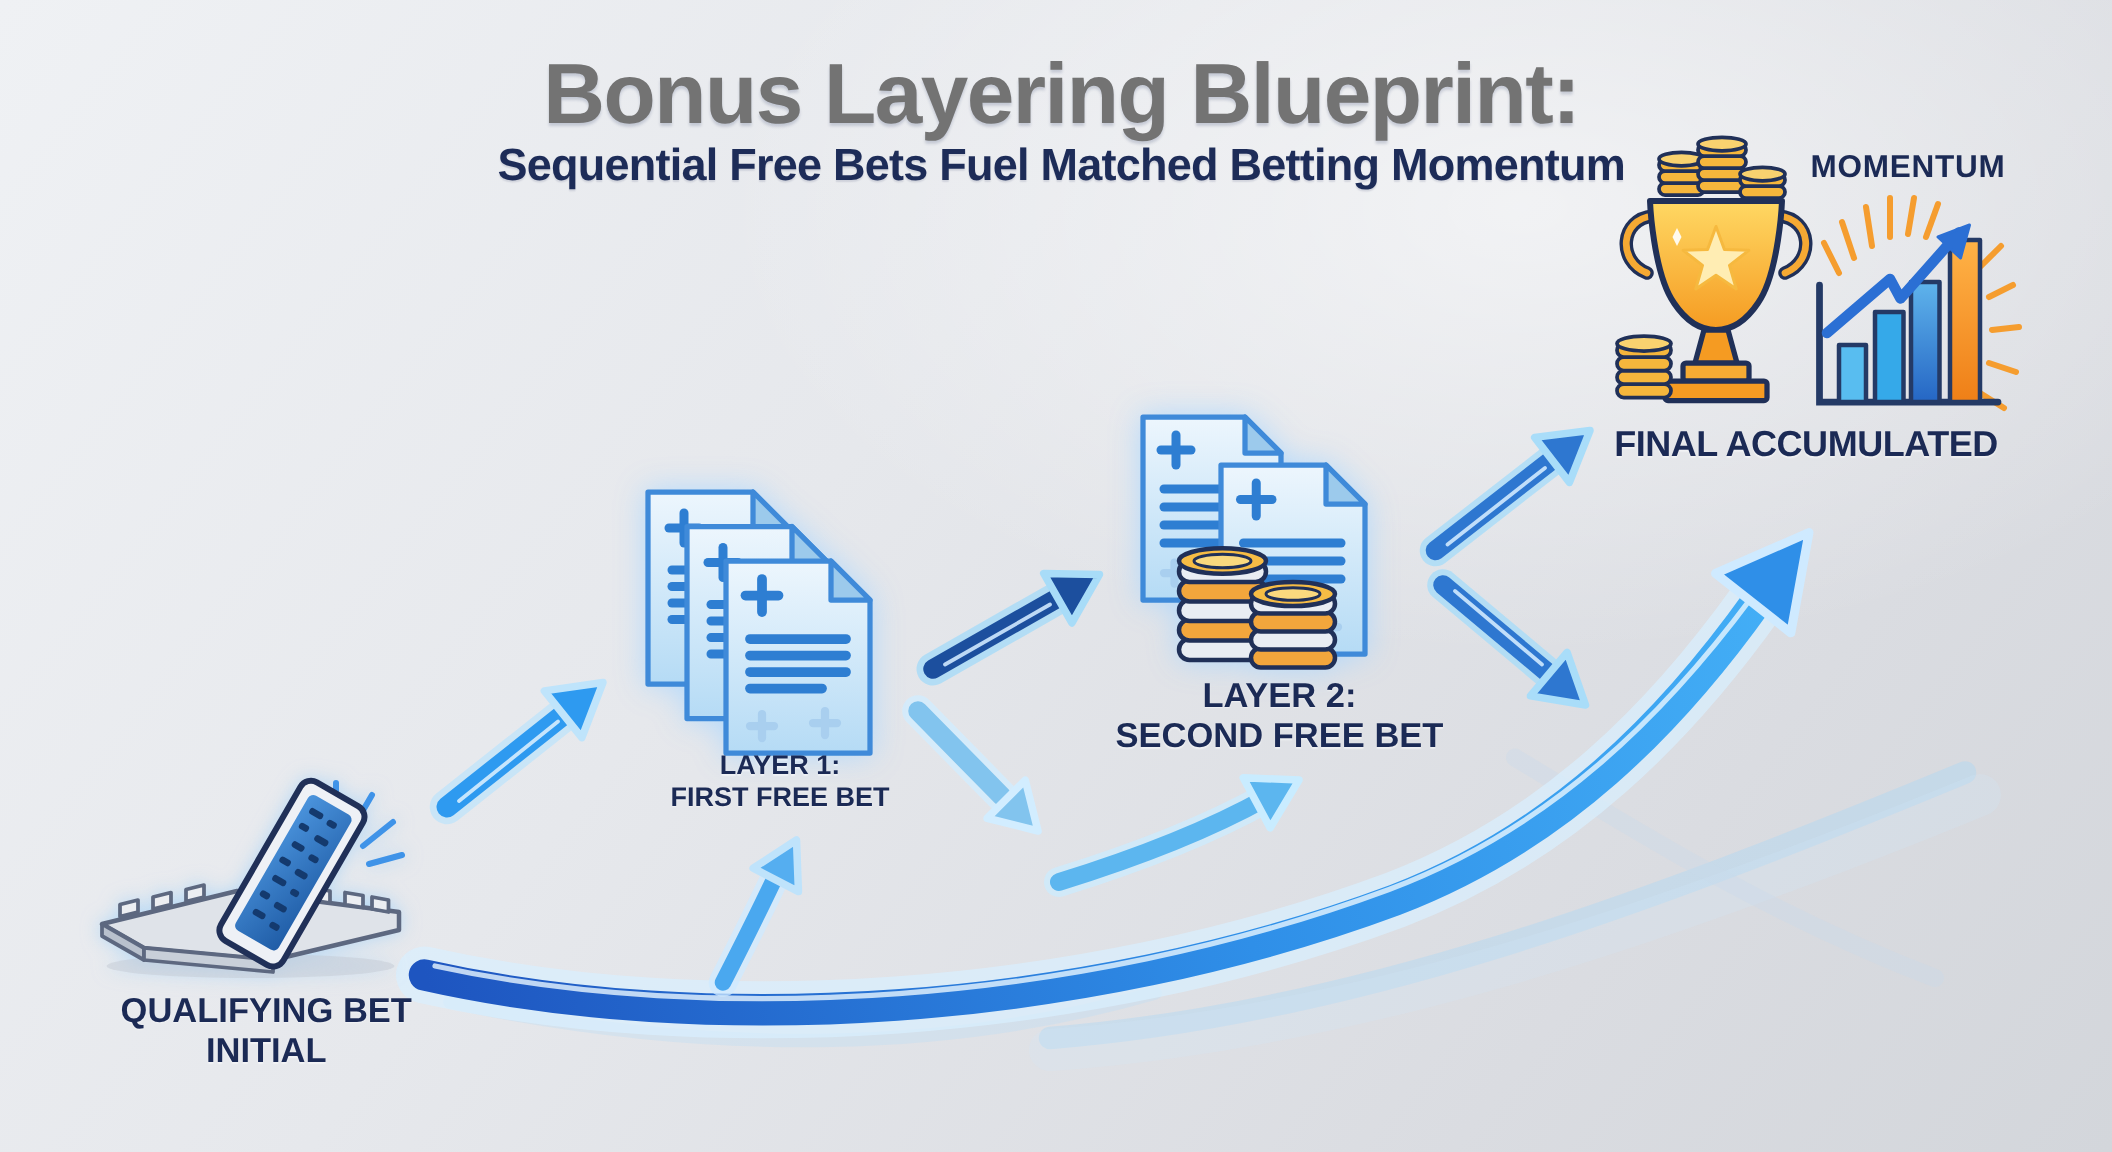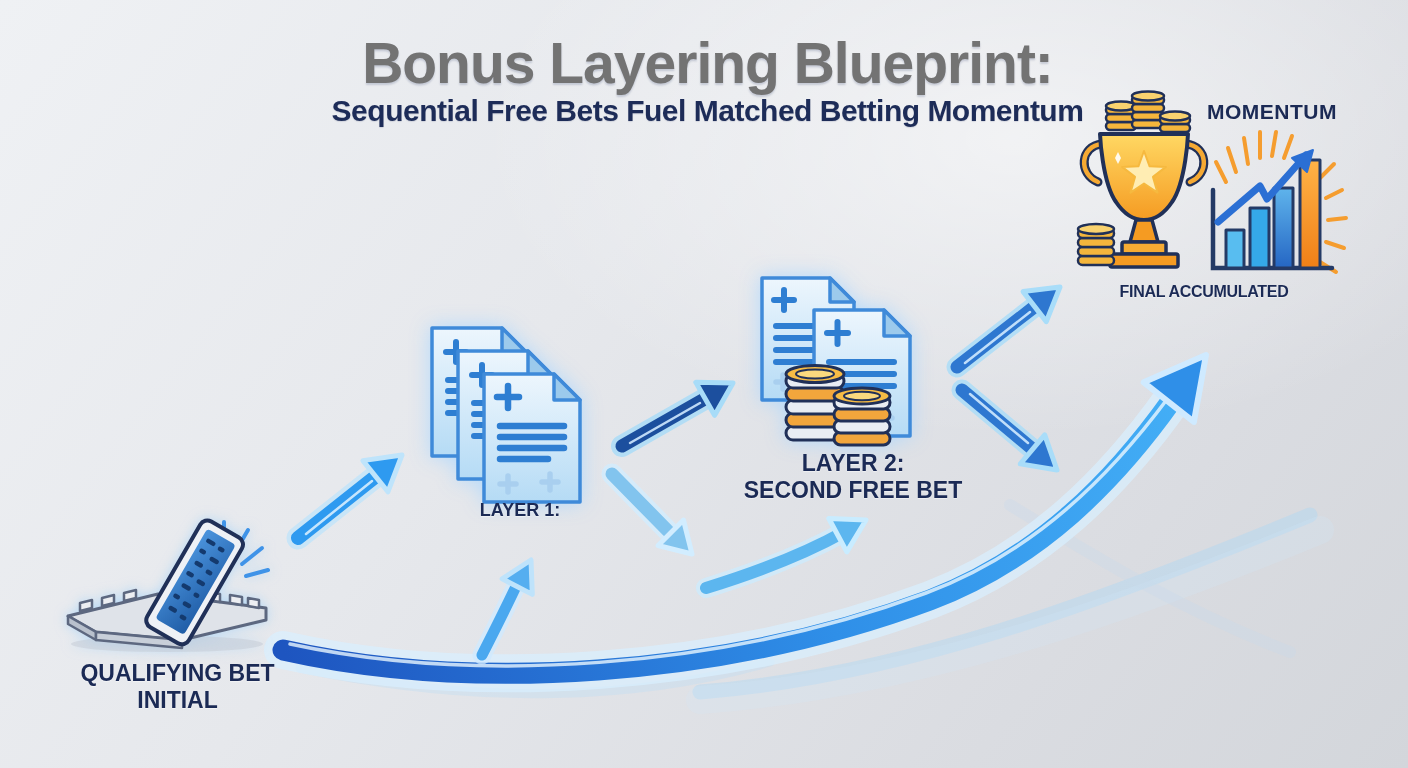--- a/index.html
+++ b/index.html
@@ -26,21 +26,21 @@
     color:#1d2c58; text-shadow:0 1px 1px rgba(22,37,86,.12);
   }
 
   .stage-label{
     text-align:center; font-weight:800; color:#1b2a55; line-height:1.18;
     text-shadow:0 1px 1px rgba(255,255,255,.5);
   }
   .lbl-initial{ left:55px;  top:660px; width:245px; font-size:23px; }
   .lbl-layer1 { left:415px; top:500px; width:210px; font-size:18px; }
   .lbl-layer2 { left:728px; top:450px; width:250px; font-size:23px; }
-  .lbl-final  { left:1056px; top:283px; width:296px; font-size:16px; letter-spacing:-.3px;}
+  .lbl-final  { left:1056px; top:283px; width:296px; font-size:24px; letter-spacing:-.3px;}
   .lbl-momentum{ left:1196px; top:100px; width:152px; font-size:21px; letter-spacing:.5px;
                  text-align:center; font-weight:800; color:#1b2a55;}
 
   .icon-glow{ filter:drop-shadow(0 0 10px rgba(170,215,255,.85)); }
   .soft-glow{ filter:drop-shadow(0 0 6px rgba(150,205,250,.6)); }
 </style>
 </head>
 <body>
 
 <svg class="abs" width="1408" height="768" viewBox="0 0 1408 768" style="left:0;top:0;">
@@ -366,20 +366,21 @@
   </g>
 </svg>
 
 <div class="abs stage-label lbl-initial">
   <div>QUALIFYING BET</div>
   <div>INITIAL</div>
 </div>
 
 <div class="abs stage-label lbl-layer1">
   <div>LAYER 1:</div>
+  <div>FIRST FREE BET</div>
 </div>
 
 <div class="abs stage-label lbl-layer2">
   <div>LAYER 2:</div>
   <div>SECOND FREE BET</div>
 </div>
 
 <div class="abs stage-label lbl-final">
   <div>FINAL ACCUMULATED</div>
 </div>

